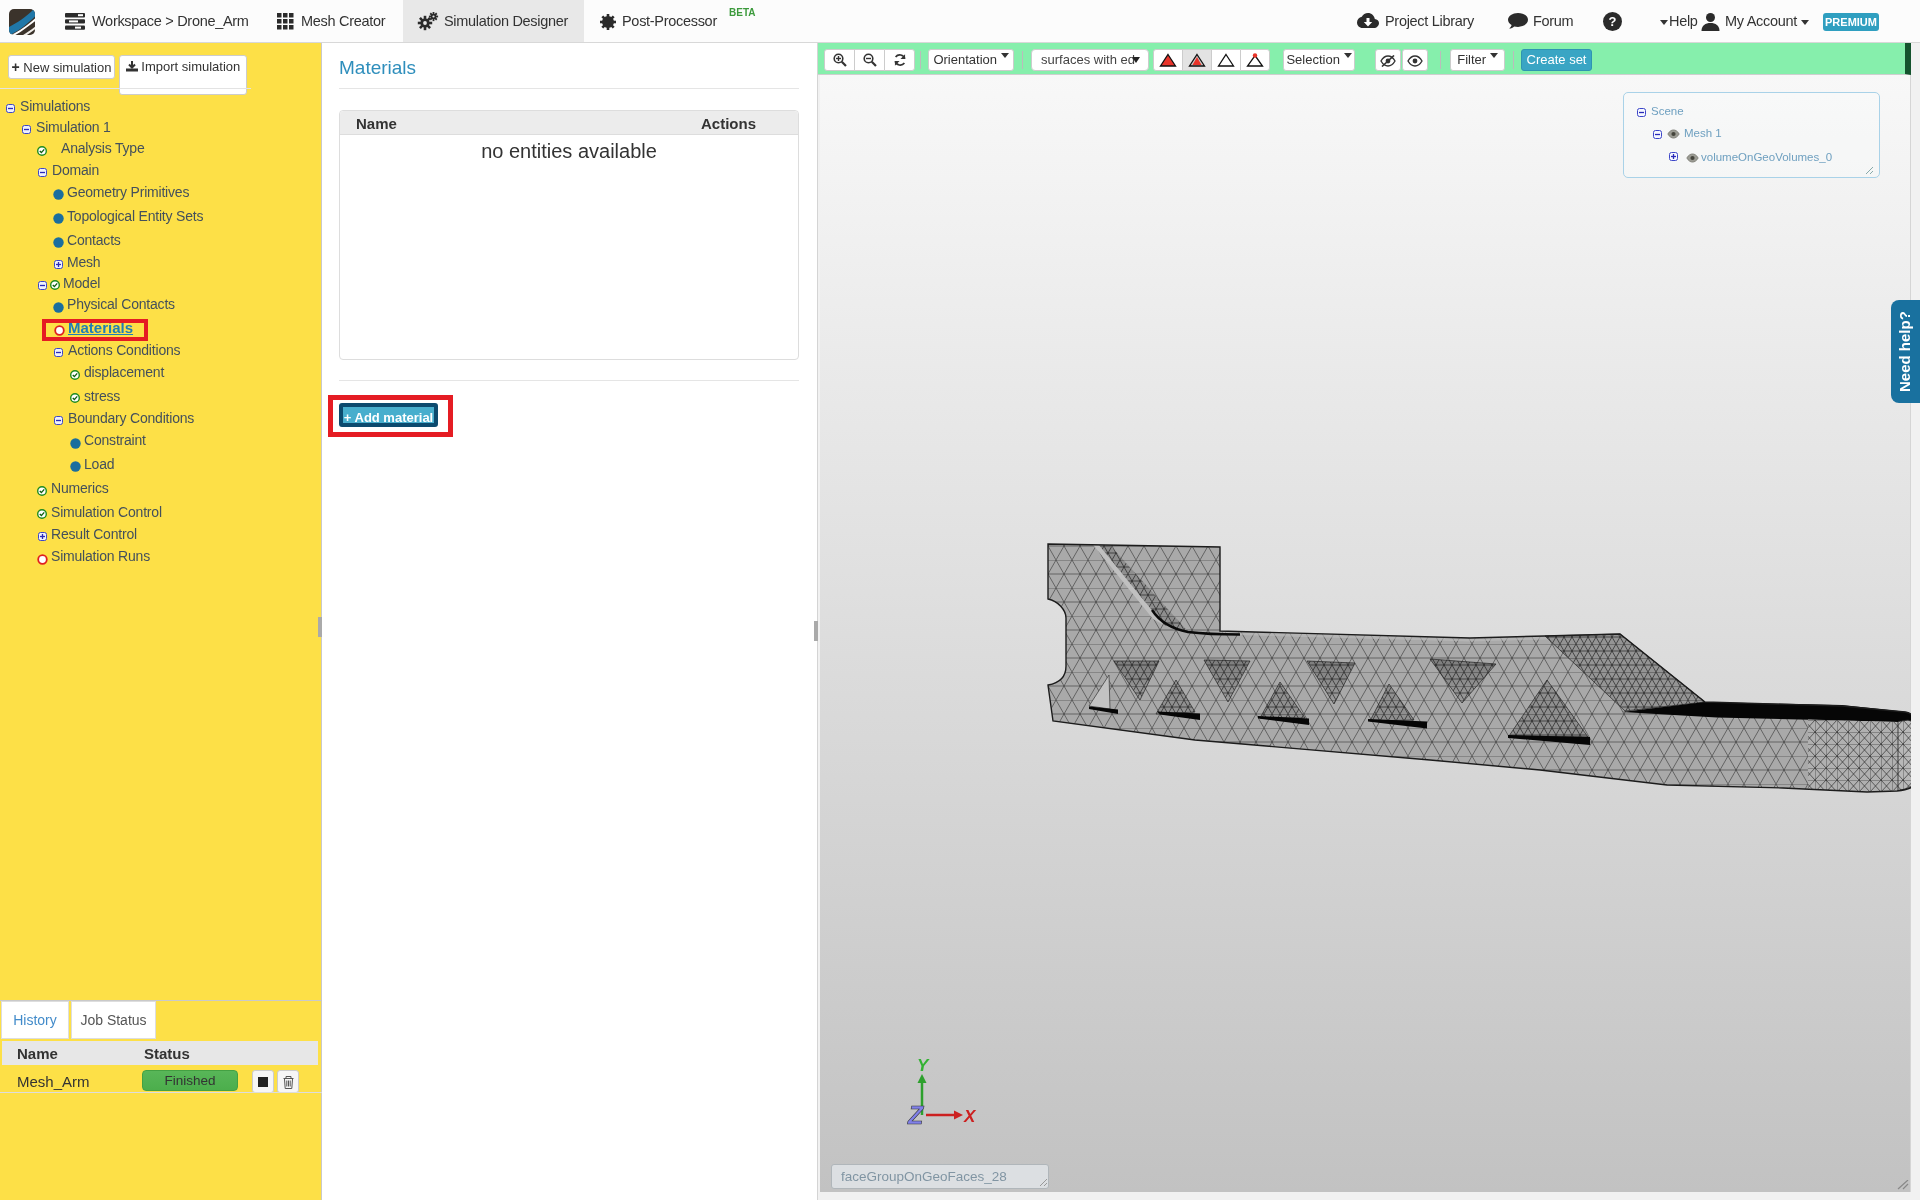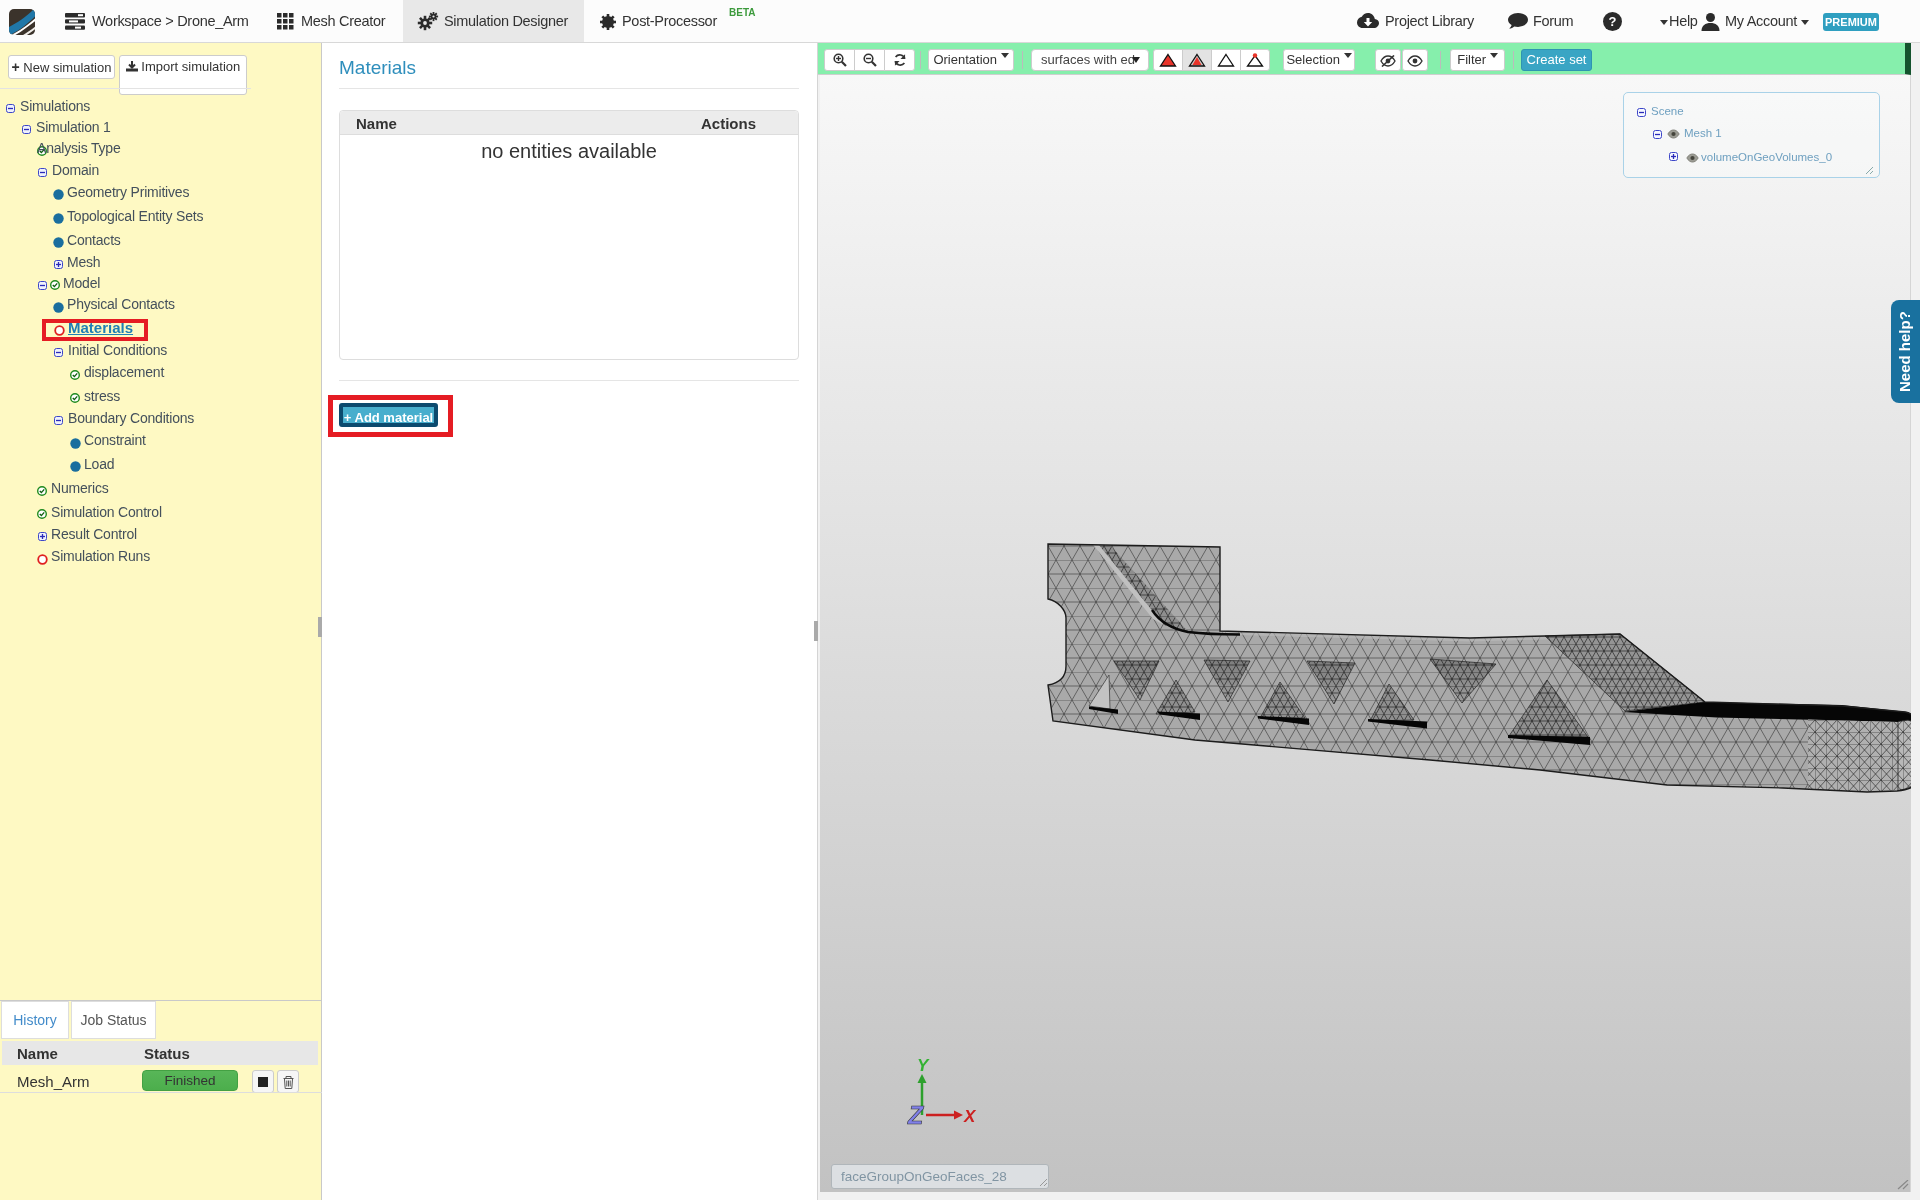--- a/index.html
+++ b/index.html
@@ -1,19 +1,19 @@
 <!DOCTYPE html>
 <html><head><meta charset="utf-8">
 <style>
 html,body{margin:0;padding:0;width:1920px;height:1200px;overflow:hidden;background:#f1f1f1;font-family:"Liberation Sans",sans-serif;}
 *{box-sizing:border-box;}
 .abs{position:absolute;}
 #nav{position:absolute;left:0;top:0;width:1920px;height:43px;background:#fcfcfc;border-bottom:1px solid #d8d8d8;}
 .navitem{position:absolute;top:0;height:42px;line-height:42px;color:#333;font-size:14.5px;letter-spacing:-0.3px;white-space:nowrap;}
-#side{position:absolute;left:0;top:43px;width:322px;height:1157px;background:#fef9c3;border-right:1px solid #c9c9c9;}
+#side{position:absolute;left:0;top:43px;width:322px;height:1157px;background:#fde047;border-right:1px solid #c9c9c9;}
 #mid{position:absolute;left:322px;top:43px;width:496px;height:1157px;background:#fff;border-right:1px solid #d4d4d4;}
 #vtb{position:absolute;left:818px;top:43px;width:1093px;height:32px;background:#86efac;border-bottom:1px solid #cfcfcf;border-right:6px solid #14532d;}
 #vp{position:absolute;left:820px;top:75px;width:1091px;height:1117px;background:linear-gradient(#f8f8f8,#c2c2c2);border-right:1px solid #d5d5d5;}
 .btn{position:absolute;background:#fff;border:1px solid #ccc;border-radius:3px;color:#333;font-size:13px;text-align:center;}
 .tb{height:22px;top:6px;line-height:20px;}
 .sep{position:absolute;top:8px;width:1px;height:18px;background:#bbb;}
 .trow{position:absolute;font-size:14px;letter-spacing:-0.2px;color:#44505c;white-space:nowrap;}
 .ticon{position:absolute;}
 #vp div svg{display:block;}
 </style></head>
@@ -131,21 +131,21 @@
 <div class="trow" style="left:20px;top:55.0px;">Simulations</div>
 <svg class="ticon" style="left:22px;top:81.5px" width="9" height="9">
       <rect x="0.5" y="0.5" width="8" height="8" rx="2" fill="#eef1fb" stroke="#3c46c8"></rect>
       <line x1="2" y1="4.5" x2="7" y2="4.5" stroke="#2a2ab8" stroke-width="1.3"></line>
     </svg>
 <div class="trow" style="left:36px;top:75.5px;">Simulation 1</div>
 <svg class="ticon" style="left:37px;top:102.5px" width="10" height="10">
       <circle cx="5" cy="5" r="4.3" fill="#fff" stroke="#1f8a1f" stroke-width="1.4"></circle>
       <path d="M2.8,5 L4.4,6.6 L7.2,3.4" stroke="#136013" stroke-width="1.4" fill="none"></path>
     </svg>
-<div class="trow" style="left:37px;top:97.0px;">Analysis Type</div>
+<div class="trow" style="left:61px;top:97.0px;">Analysis Type</div>
 <svg class="ticon" style="left:38px;top:124.8px" width="9" height="9">
       <rect x="0.5" y="0.5" width="8" height="8" rx="2" fill="#eef1fb" stroke="#3c46c8"></rect>
       <line x1="2" y1="4.5" x2="7" y2="4.5" stroke="#2a2ab8" stroke-width="1.3"></line>
     </svg>
 <div class="trow" style="left:52px;top:118.8px;">Domain</div>
 <svg class="ticon" style="left:53px;top:146.1px" width="11" height="11">
       <circle cx="5.5" cy="5.5" r="5.2" fill="#1a6e9e"></circle>
     </svg>
 <div class="trow" style="left:67px;top:140.6px;">Geometry Primitives</div>
 <svg class="ticon" style="left:53px;top:170.0px" width="11" height="11">
@@ -176,21 +176,21 @@
     </svg>
 <div class="trow" style="left:67px;top:253.1px;">Physical Contacts</div>
 <svg class="ticon" style="left:54px;top:282.0px" width="11" height="11">
       <circle cx="5.5" cy="5.5" r="4.3" fill="#fff" stroke="#e02020" stroke-width="1.8"></circle>
     </svg>
 <div class="trow" style="left:68px;top:276.0px;color:#1f7fb5;font-weight:bold;text-decoration:underline;font-size:15px;letter-spacing:0;">Materials</div>
 <svg class="ticon" style="left:54px;top:305.2px" width="9" height="9">
       <rect x="0.5" y="0.5" width="8" height="8" rx="2" fill="#eef1fb" stroke="#3c46c8"></rect>
       <line x1="2" y1="4.5" x2="7" y2="4.5" stroke="#2a2ab8" stroke-width="1.3"></line>
     </svg>
-<div class="trow" style="left:68px;top:299.2px;">Initial Conditions</div>
+<div class="trow" style="left:68px;top:299.2px;">Actions Conditions</div>
 <svg class="ticon" style="left:70px;top:326.5px" width="10" height="10">
       <circle cx="5" cy="5" r="4.3" fill="#fff" stroke="#1f8a1f" stroke-width="1.4"></circle>
       <path d="M2.8,5 L4.4,6.6 L7.2,3.4" stroke="#136013" stroke-width="1.4" fill="none"></path>
     </svg>
 <div class="trow" style="left:84px;top:321.0px;">displacement</div>
 <svg class="ticon" style="left:70px;top:350.4px" width="10" height="10">
       <circle cx="5" cy="5" r="4.3" fill="#fff" stroke="#1f8a1f" stroke-width="1.4"></circle>
       <path d="M2.8,5 L4.4,6.6 L7.2,3.4" stroke="#136013" stroke-width="1.4" fill="none"></path>
     </svg>
 <div class="trow" style="left:84px;top:344.9px;">stress</div>

